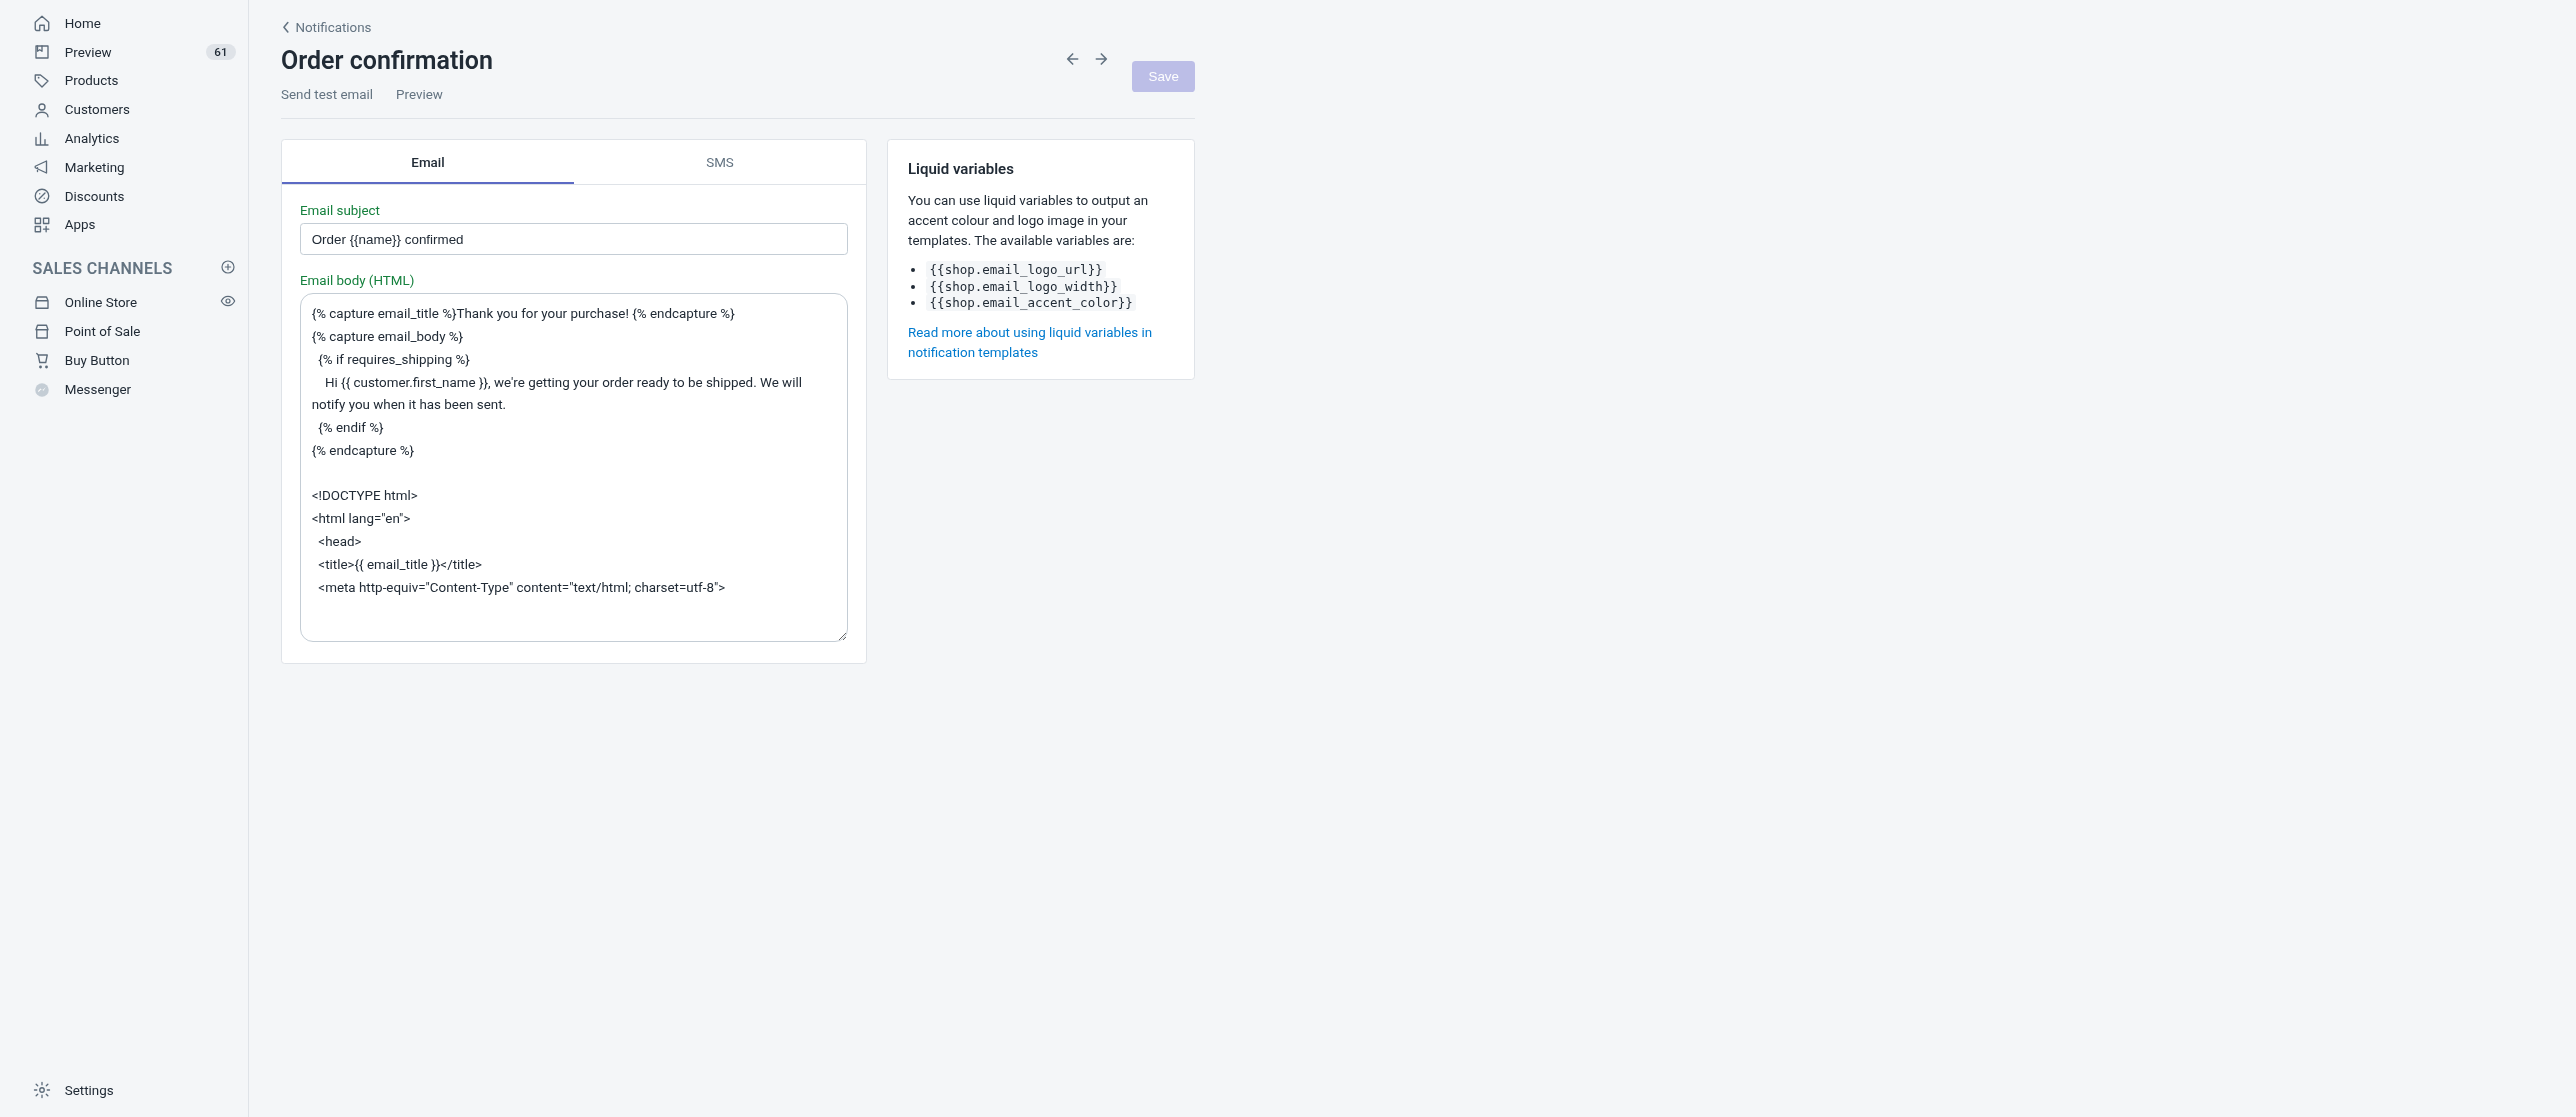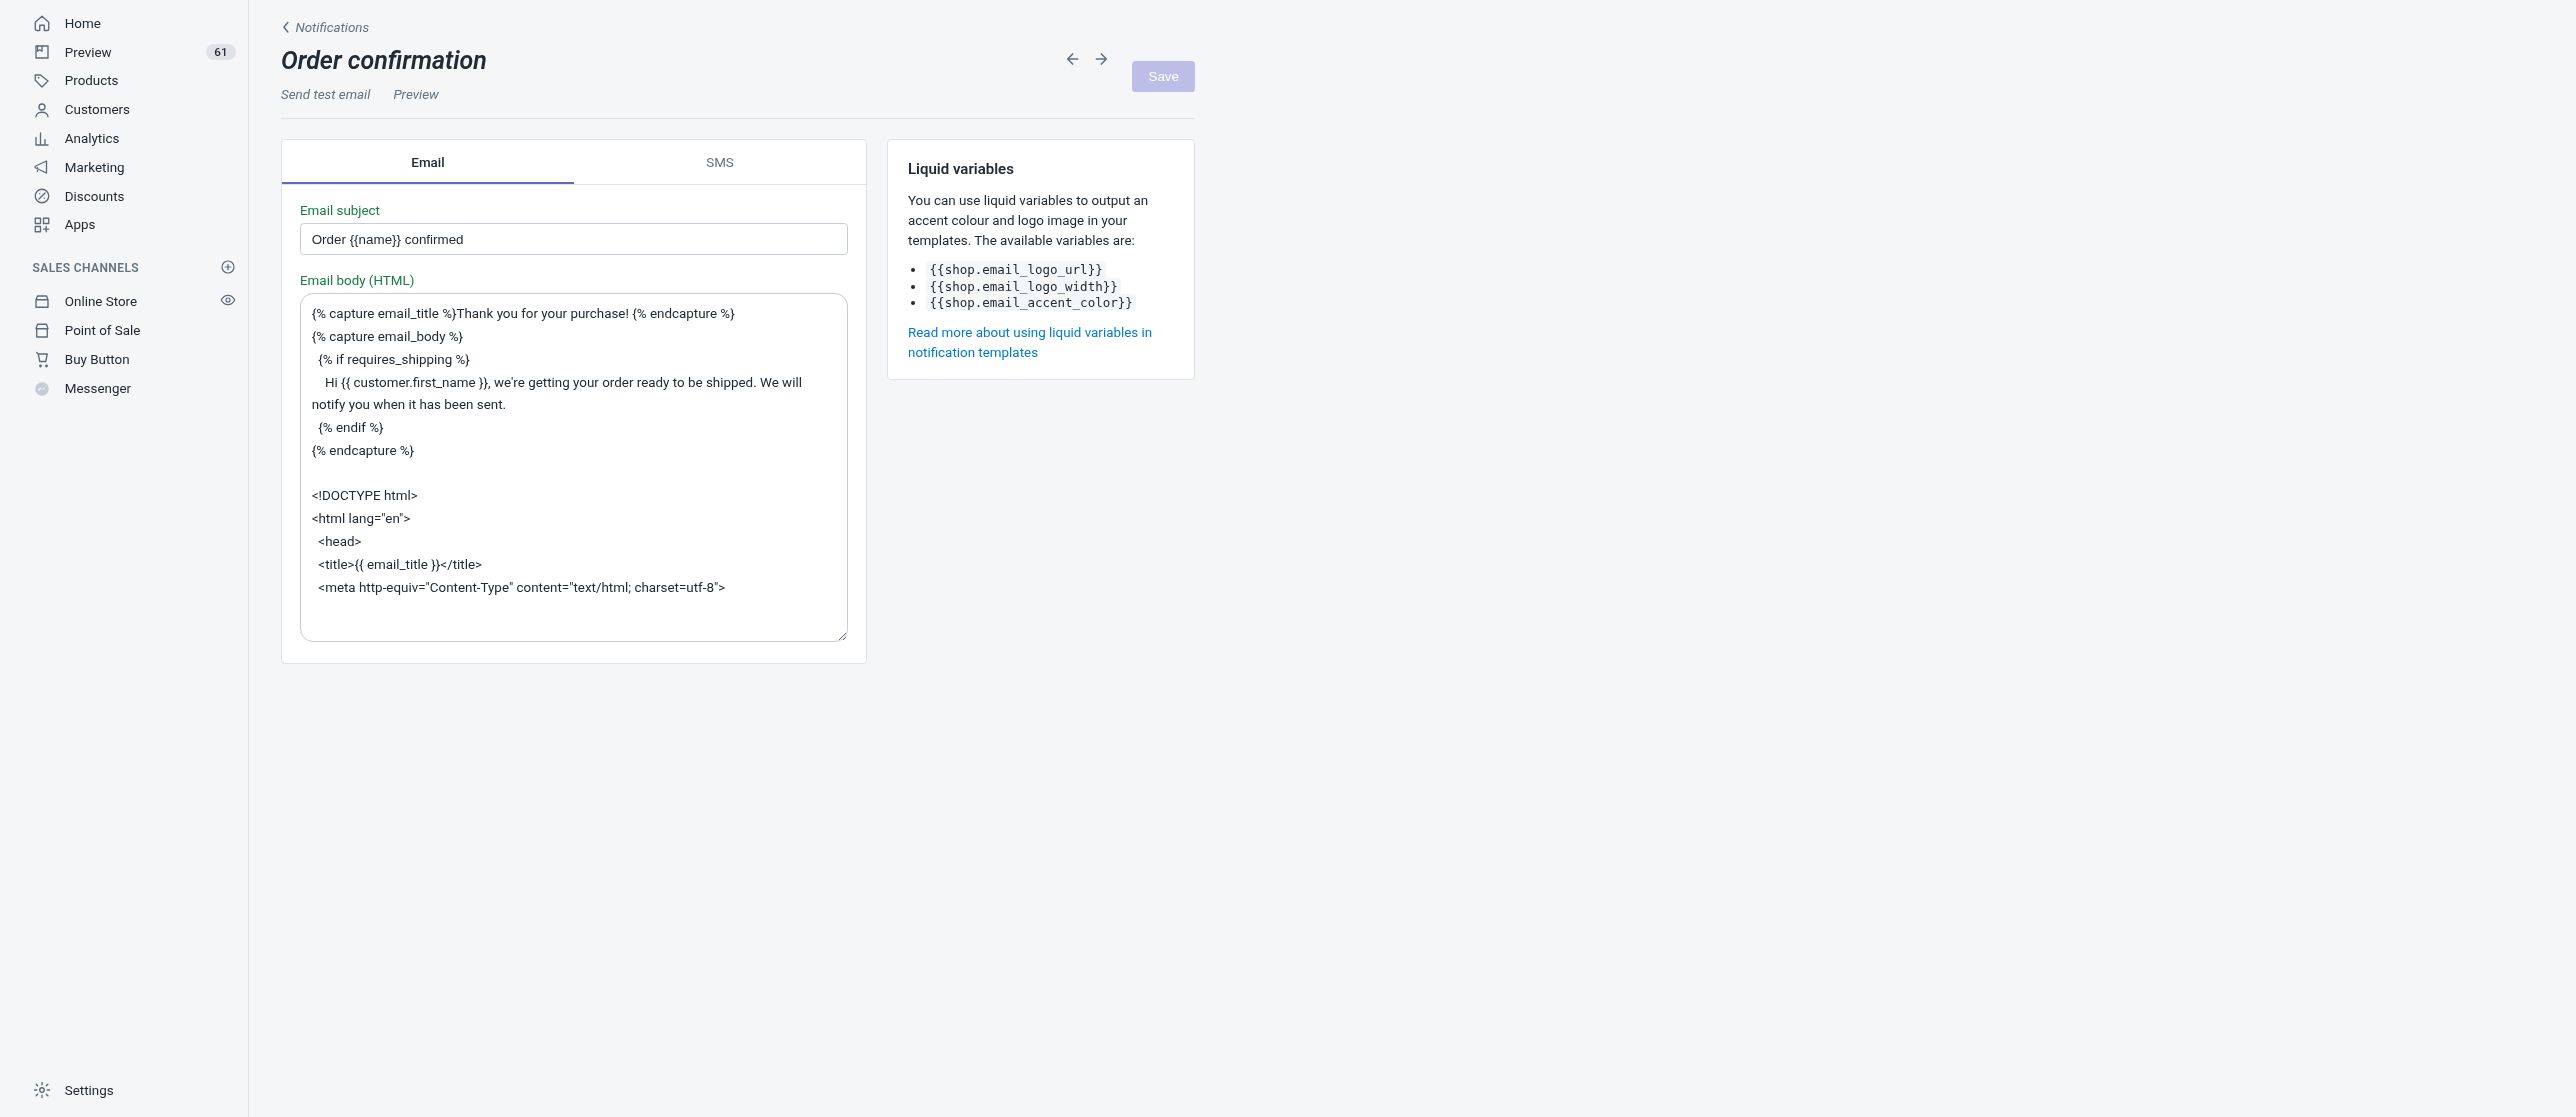--- a/index.html
+++ b/index.html
@@ -46,38 +46,38 @@
     border-radius: 9px;
     font-size: 11.6px;
     padding: 0.9px 8px;
     font-weight: 500;
   }
   .nav-section-header {
     display:flex;
     align-items:center;
     padding: 16px 12.5px 5.4px 12.5px;
     color:#637381;
-    font-size: 12px;
+    font-size: 16px;
     font-weight:600;
     letter-spacing:0.4px;
   }
   .nav-section-header .add-btn { margin-left:auto; color:#637381; cursor:pointer; }
   .nav-item .trailing-icon { margin-left:auto; color:#637381; }
 
   .sidebar-spacer { flex:1; }
 
   
   .main {
     flex: 1;
     overflow: auto;
     padding: 20px 32px 0 32px;
   }
   .page-inner { max-width: 914px; margin: 0; }
   .header-row { display:flex; align-items:flex-start; }
-  .header-left { flex:1;font-style:italic; }
+  .header-left { flex:1; }
   .breadcrumb {
     display:inline-flex;
     align-items:center;
     gap:5.4px;
     color:#637381;
     font-size:13.4px;
     cursor:pointer;
   }
   .breadcrumb svg { width:9px; height:12.5px; }
   h1.page-title { font-size:25px; font-weight:600; margin-top:9px; color:#212b36; }

